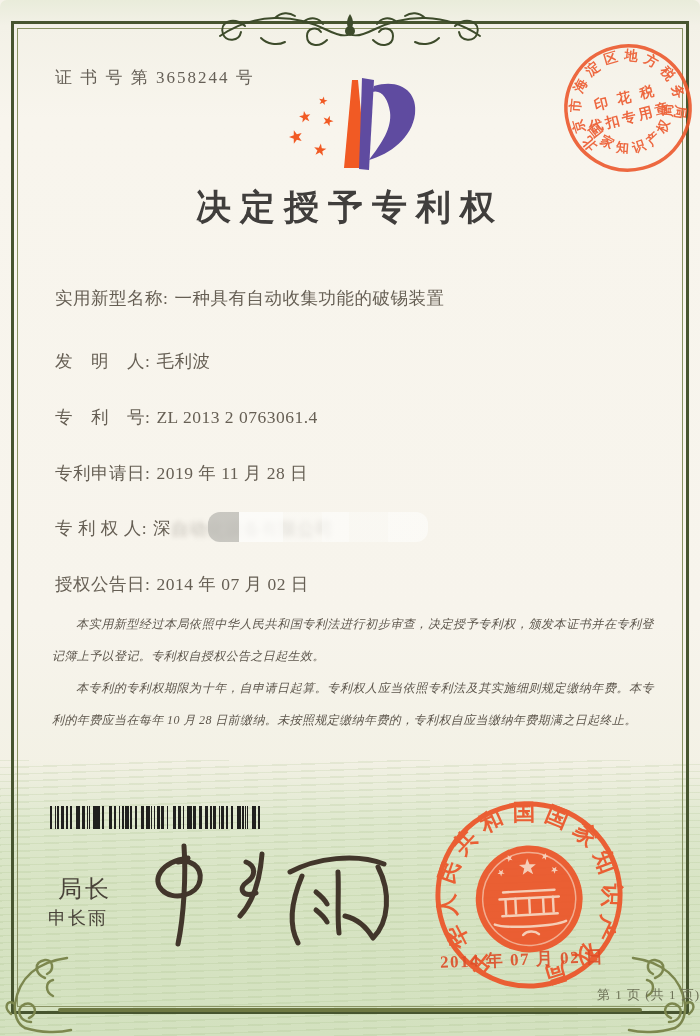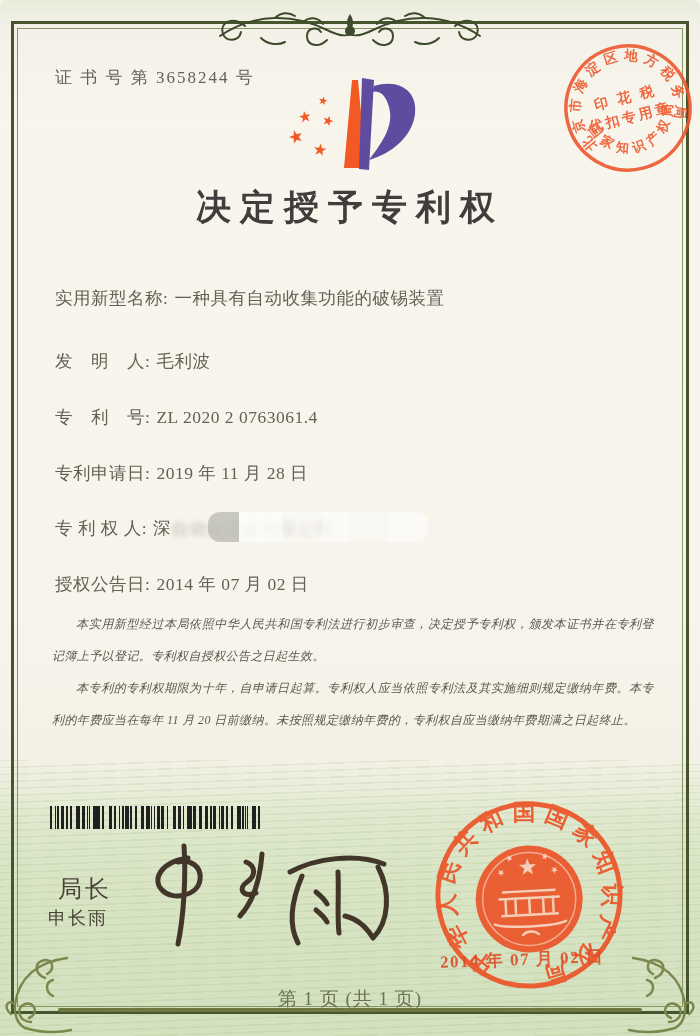--- a/index.html
+++ b/index.html
@@ -74,22 +74,22 @@
   .sig-title{position:absolute;left:58px;top:873px;font-size:24px;color:#494339;letter-spacing:3px;}
   .sig-name{position:absolute;left:48px;top:906px;font-size:18px;color:#494339;letter-spacing:2px;}
   .sig-script{position:absolute;left:140px;top:840px;}
   .office-seal{position:absolute;left:430px;top:796px;transform:rotate(-3deg);opacity:.93;}
   .seal-date{
     position:absolute;left:440px;top:948px;font-size:17px;color:#dd4e28;
     letter-spacing:1.5px;transform:rotate(-2deg);font-weight:bold;opacity:.9;
   }
   .tax-stamp{position:absolute;left:558px;top:38px;transform:rotate(-14deg);opacity:.88;}
   .footer{
-    position:absolute;left:0;right:0;top:986px;text-align:center;
-    font-size:19px;color:#6d7257;letter-spacing:1px;
+    position:absolute;left:0;right:0;top:986px;text-align:right;
+    font-size:13px;color:#6d7257;letter-spacing:1px;
   }
   .top-ornament{position:absolute;left:215px;top:4px;z-index:3;}
   .corner-orn{position:absolute;z-index:3;}
   .corner-bl{left:1px;top:952px;}
   .corner-br{right:1px;top:952px;}
   svg text{font-family:"Liberation Serif", serif;}
   .seal-ring-text{font-size:23px;letter-spacing:8px;fill:#ec5529;font-weight:bold;}
   .tax-top-text{font-size:13.5px;letter-spacing:5.5px;fill:#ec5529;font-weight:bold;}
   .tax-bot-text{font-size:13px;letter-spacing:5px;fill:#ec5529;font-weight:bold;}
   .tax-center{font-size:14px;fill:#ec5529;font-weight:bold;letter-spacing:3px;text-anchor:middle;}
@@ -159,36 +159,36 @@
 
     <div class="title">决定授予专利权</div>
 
     <div class="field f-inventor">
       <span class="lbl">发　明　人:</span><span>毛利波</span>
     </div>
     <div class="field f-name">
       <span class="lbl">实用新型名称:</span><span>一种具有自动收集功能的破锡装置</span>
     </div>
     <div class="field f-patno">
-      <span class="lbl">专　利　号:</span><span>ZL 2020 2 0763061.4</span>
+      <span class="lbl">专　利　号:</span><span>ZL 2013 2 0763061.4</span>
     </div>
     <div class="field f-filing">
       <span class="lbl">专利申请日:</span><span>2019 年 11 月 28 日</span>
     </div>
     <div class="field f-patentee">
       <span class="lbl">专 利 权 人:</span><span>深</span><span class="redacted">自动化设备有限公司</span>
     </div>
     <div class="smudge"></div>
     <div class="field f-grant">
       <span class="lbl">授权公告日:</span><span>2014 年 07 月 02 日</span>
     </div>
 
     <div class="body-text">
       <p>本实用新型经过本局依照中华人民共和国专利法进行初步审查，决定授予专利权，颁发本证书并在专利登记簿上予以登记。专利权自授权公告之日起生效。</p>
-      <p>本专利的专利权期限为十年，自申请日起算。专利权人应当依照专利法及其实施细则规定缴纳年费。本专利的年费应当在每年 11 月 20 日前缴纳。未按照规定缴纳年费的，专利权自应当缴纳年费期满之日起终止。</p>
+      <p>本专利的专利权期限为十年，自申请日起算。专利权人应当依照专利法及其实施细则规定缴纳年费。本专利的年费应当在每年 10 月 28 日前缴纳。未按照规定缴纳年费的，专利权自应当缴纳年费期满之日起终止。</p>
     </div>
 
     <div class="barcode"></div>
 
     <div class="sig-title">局长</div>
     <div class="sig-name">申长雨</div>
 
     <svg class="sig-script" width="260" height="115" viewBox="0 0 260 115">
       <g fill="none" stroke="#42362b" stroke-width="5" stroke-linecap="round" stroke-linejoin="round">
         <path d="M 48,18 C 20,22 12,40 22,50 C 32,61 58,56 60,40 C 62,26 50,19 38,22"></path>

